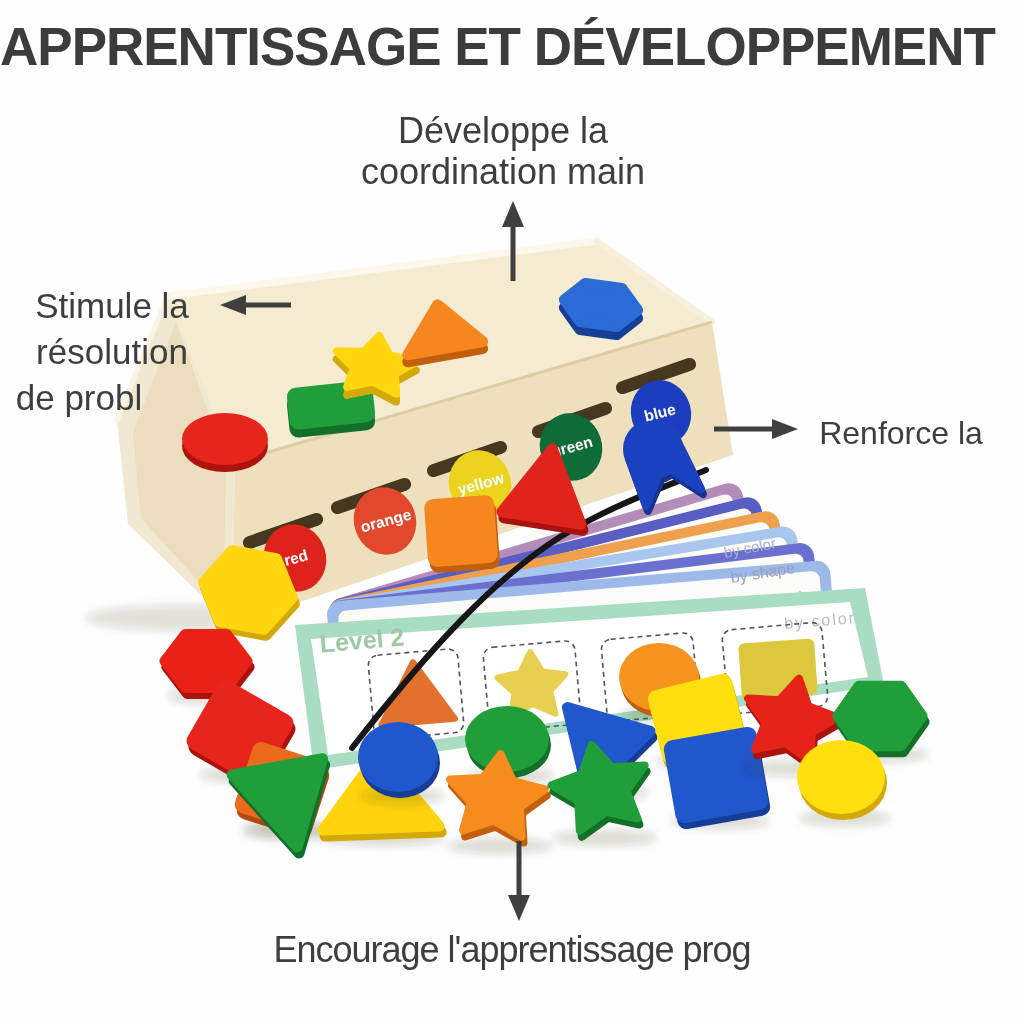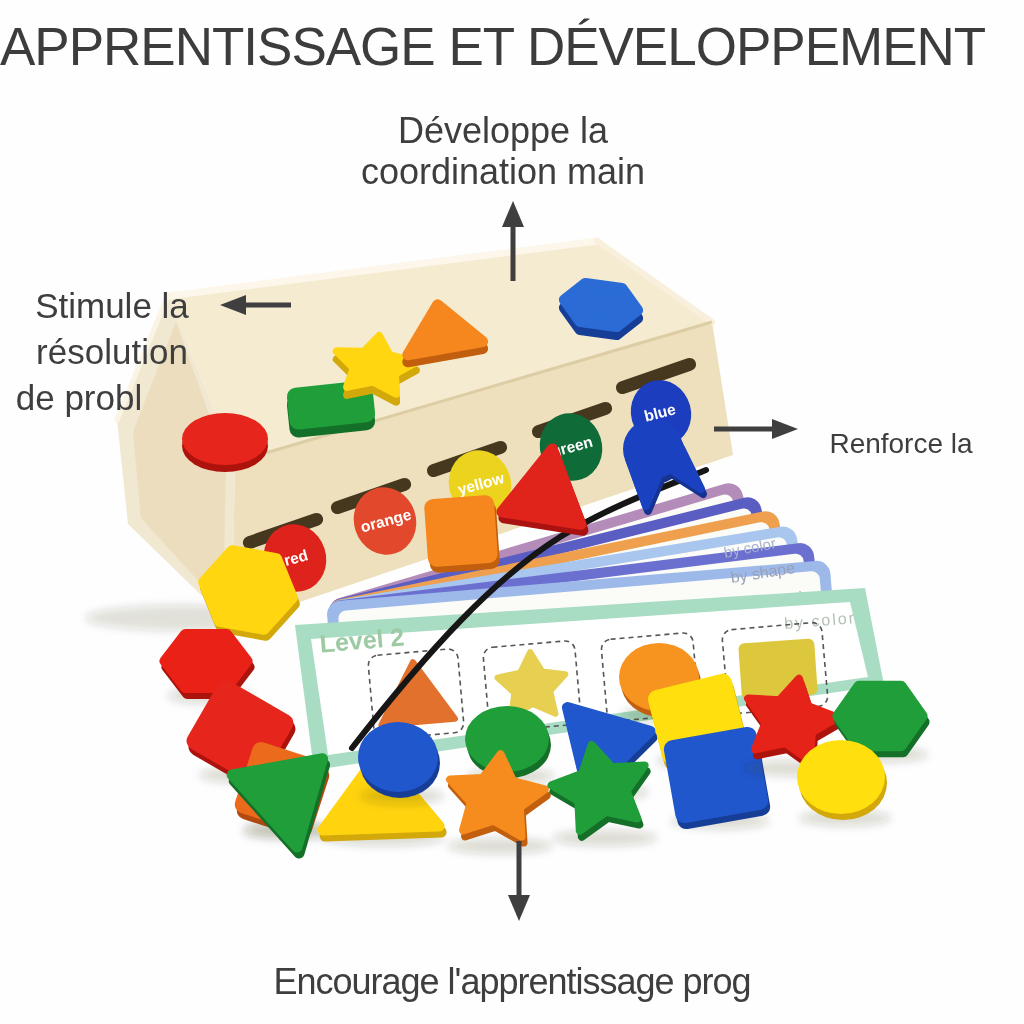--- a/index.html
+++ b/index.html
@@ -1,25 +1,25 @@
 <!DOCTYPE html>
 <html><head>
 <meta charset="utf-8">
 <style>
   html,body{margin:0;padding:0;background:#ffffff;}
   #page{position:relative;width:1024px;height:1024px;background:#fefefe;overflow:hidden;
         font-family:"Liberation Sans", sans-serif;}
   #scene{position:absolute;left:0;top:0;}
   .txt{position:absolute;color:#3e3e3e;text-align:center;}
-  #title{top:16px;left:0;width:816px;font-size:53px;font-weight:normal;letter-spacing:-1px;color:#3c3c3c;white-space:nowrap;}
+  #title{top:16px;left:0;width:816px;font-size:53px;font-weight:bold;letter-spacing:-1px;color:#3c3c3c;white-space:nowrap;}
   #co-top{top:110px;left:293px;width:420px;font-size:36px;line-height:41px;}
   #co-left{top:283px;left:0px;width:224px;font-size:35px;line-height:46px;}
   #co-left .l3{transform:translateX(-33px);}
-  #co-right{top:422px;left:778px;width:246px;font-size:28px;line-height:44px;text-align:center;}
-  #co-bottom{top:929px;left:200px;width:624px;font-size:36px;letter-spacing:-1px;white-space:nowrap;margin-top:32px;}
+  #co-right{top:411px;left:778px;width:246px;font-size:32px;line-height:44px;text-align:center;}
+  #co-bottom{top:929px;left:200px;width:624px;font-size:36px;letter-spacing:-1px;white-space:nowrap;}
   svg text{font-family:"Liberation Sans", sans-serif;}
 </style>
 </head>
 <body>
 
 <div id="page">
 
   <svg id="scene" width="1024" height="1024" viewBox="0 0 1024 1024">
     <defs>
       <filter id="b1" x="-80%" y="-80%" width="260%" height="260%">

